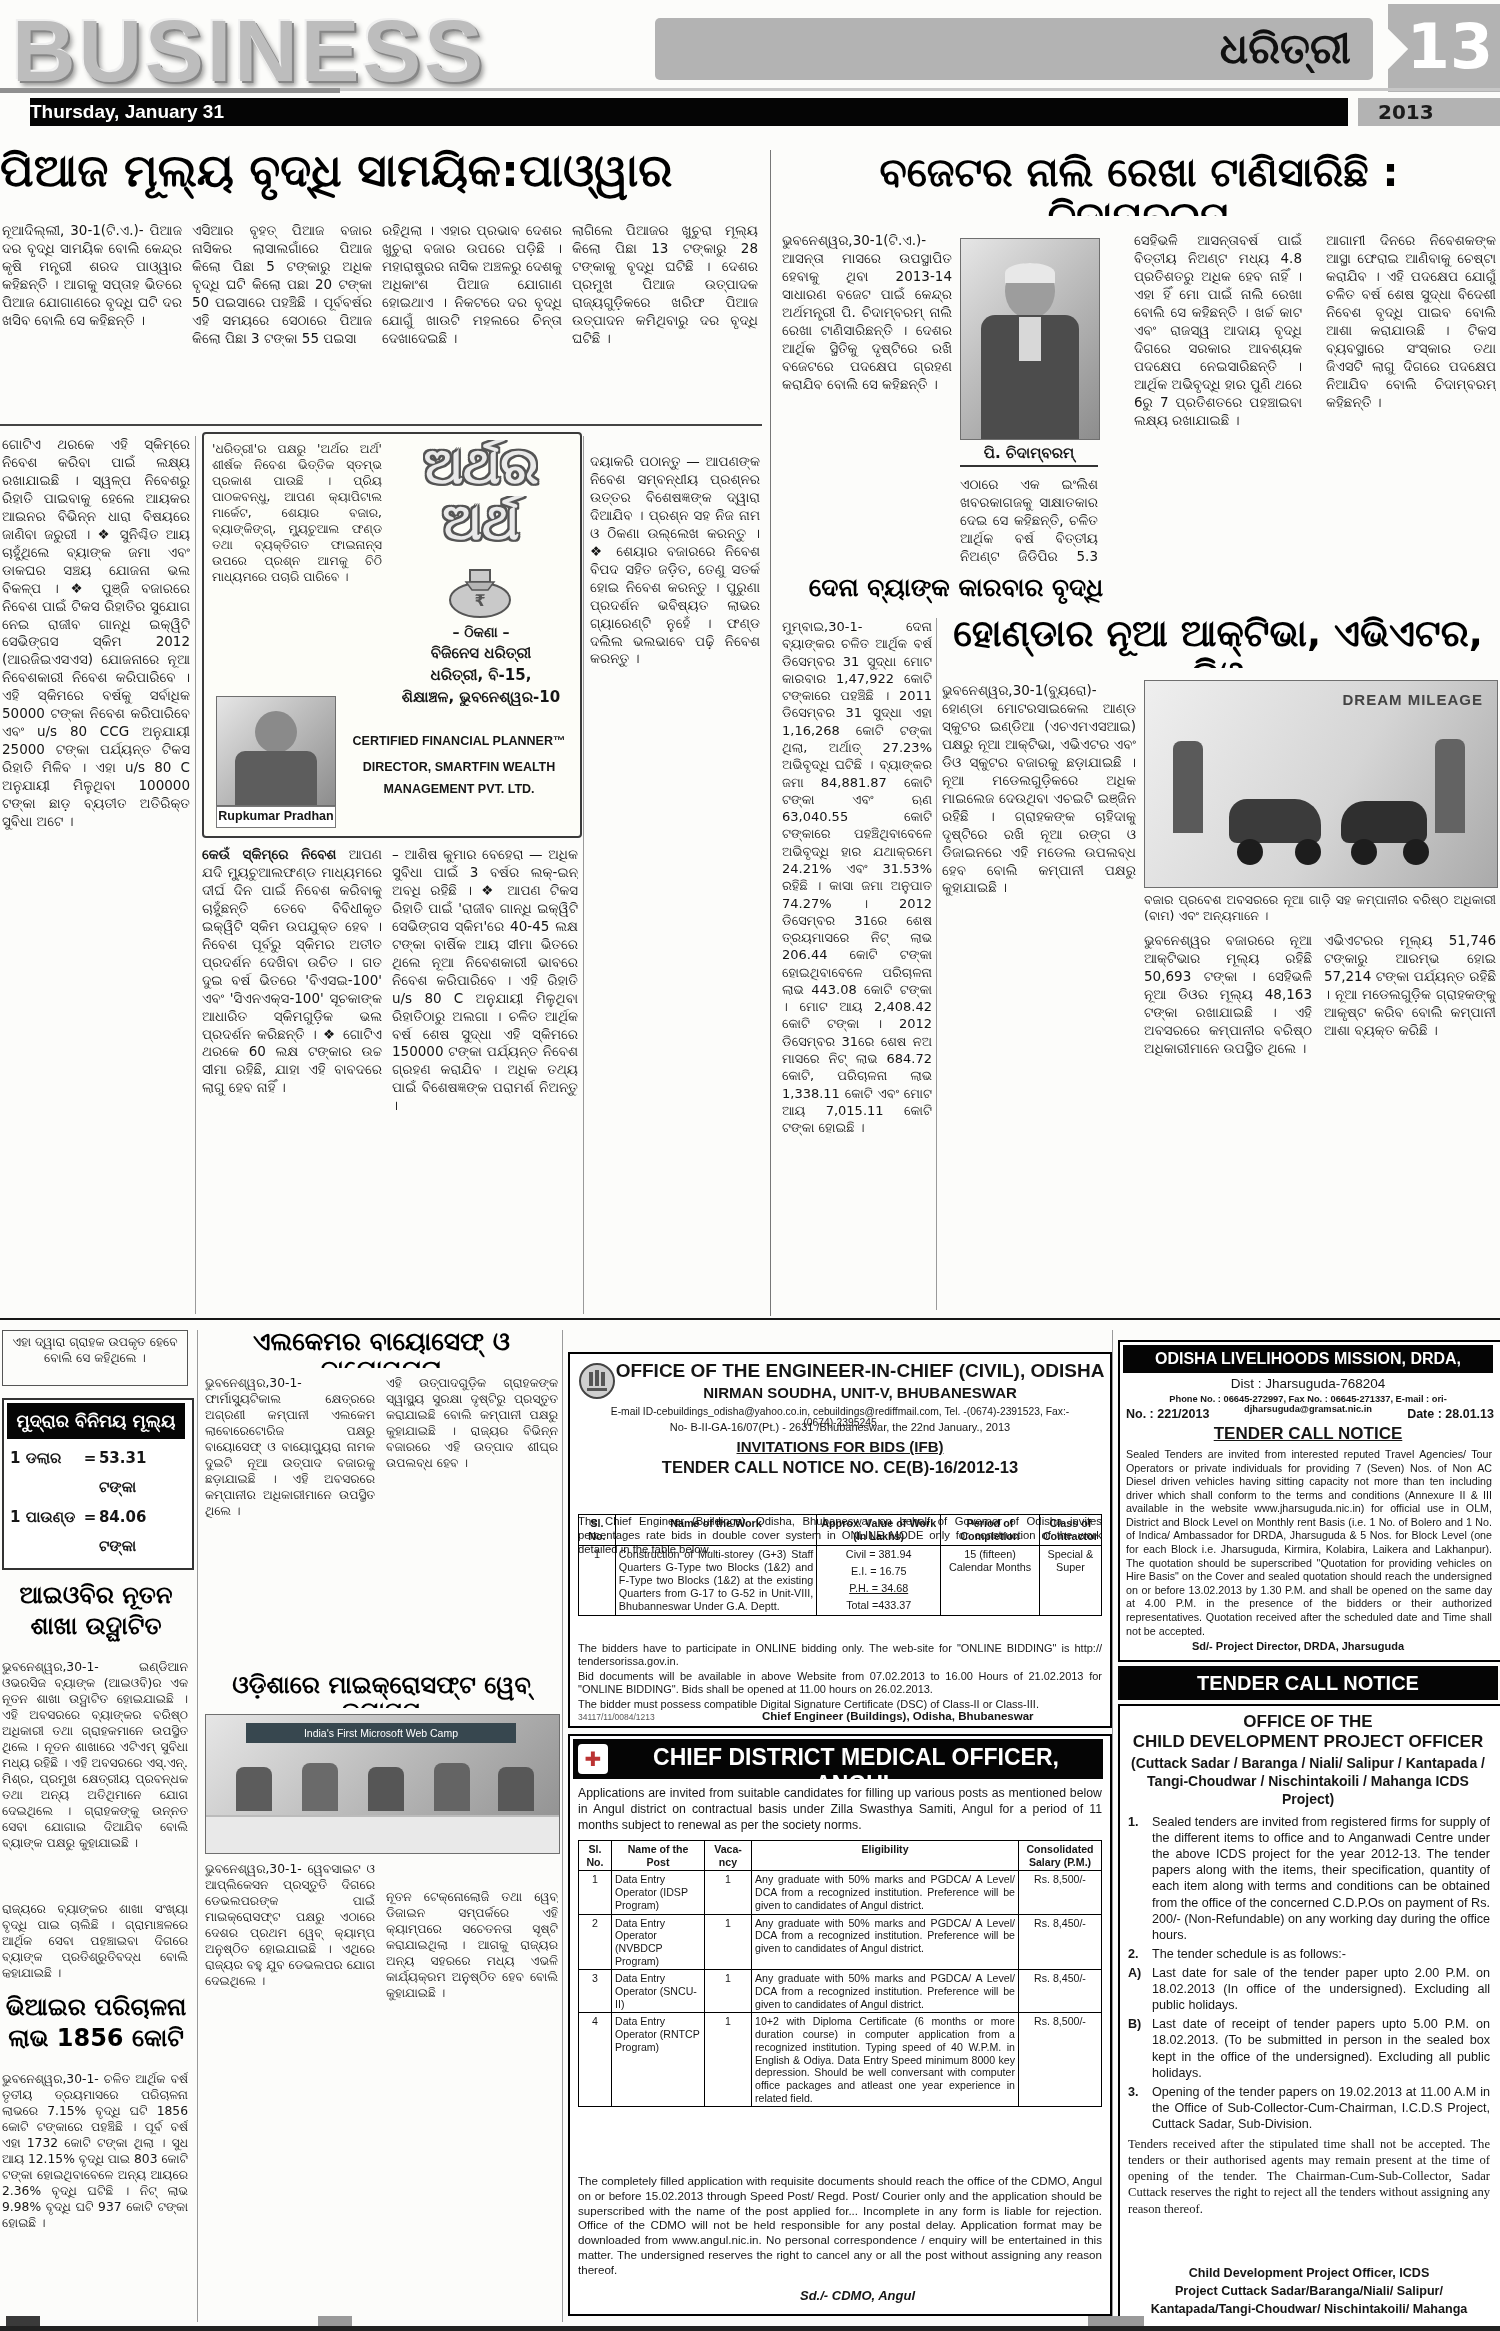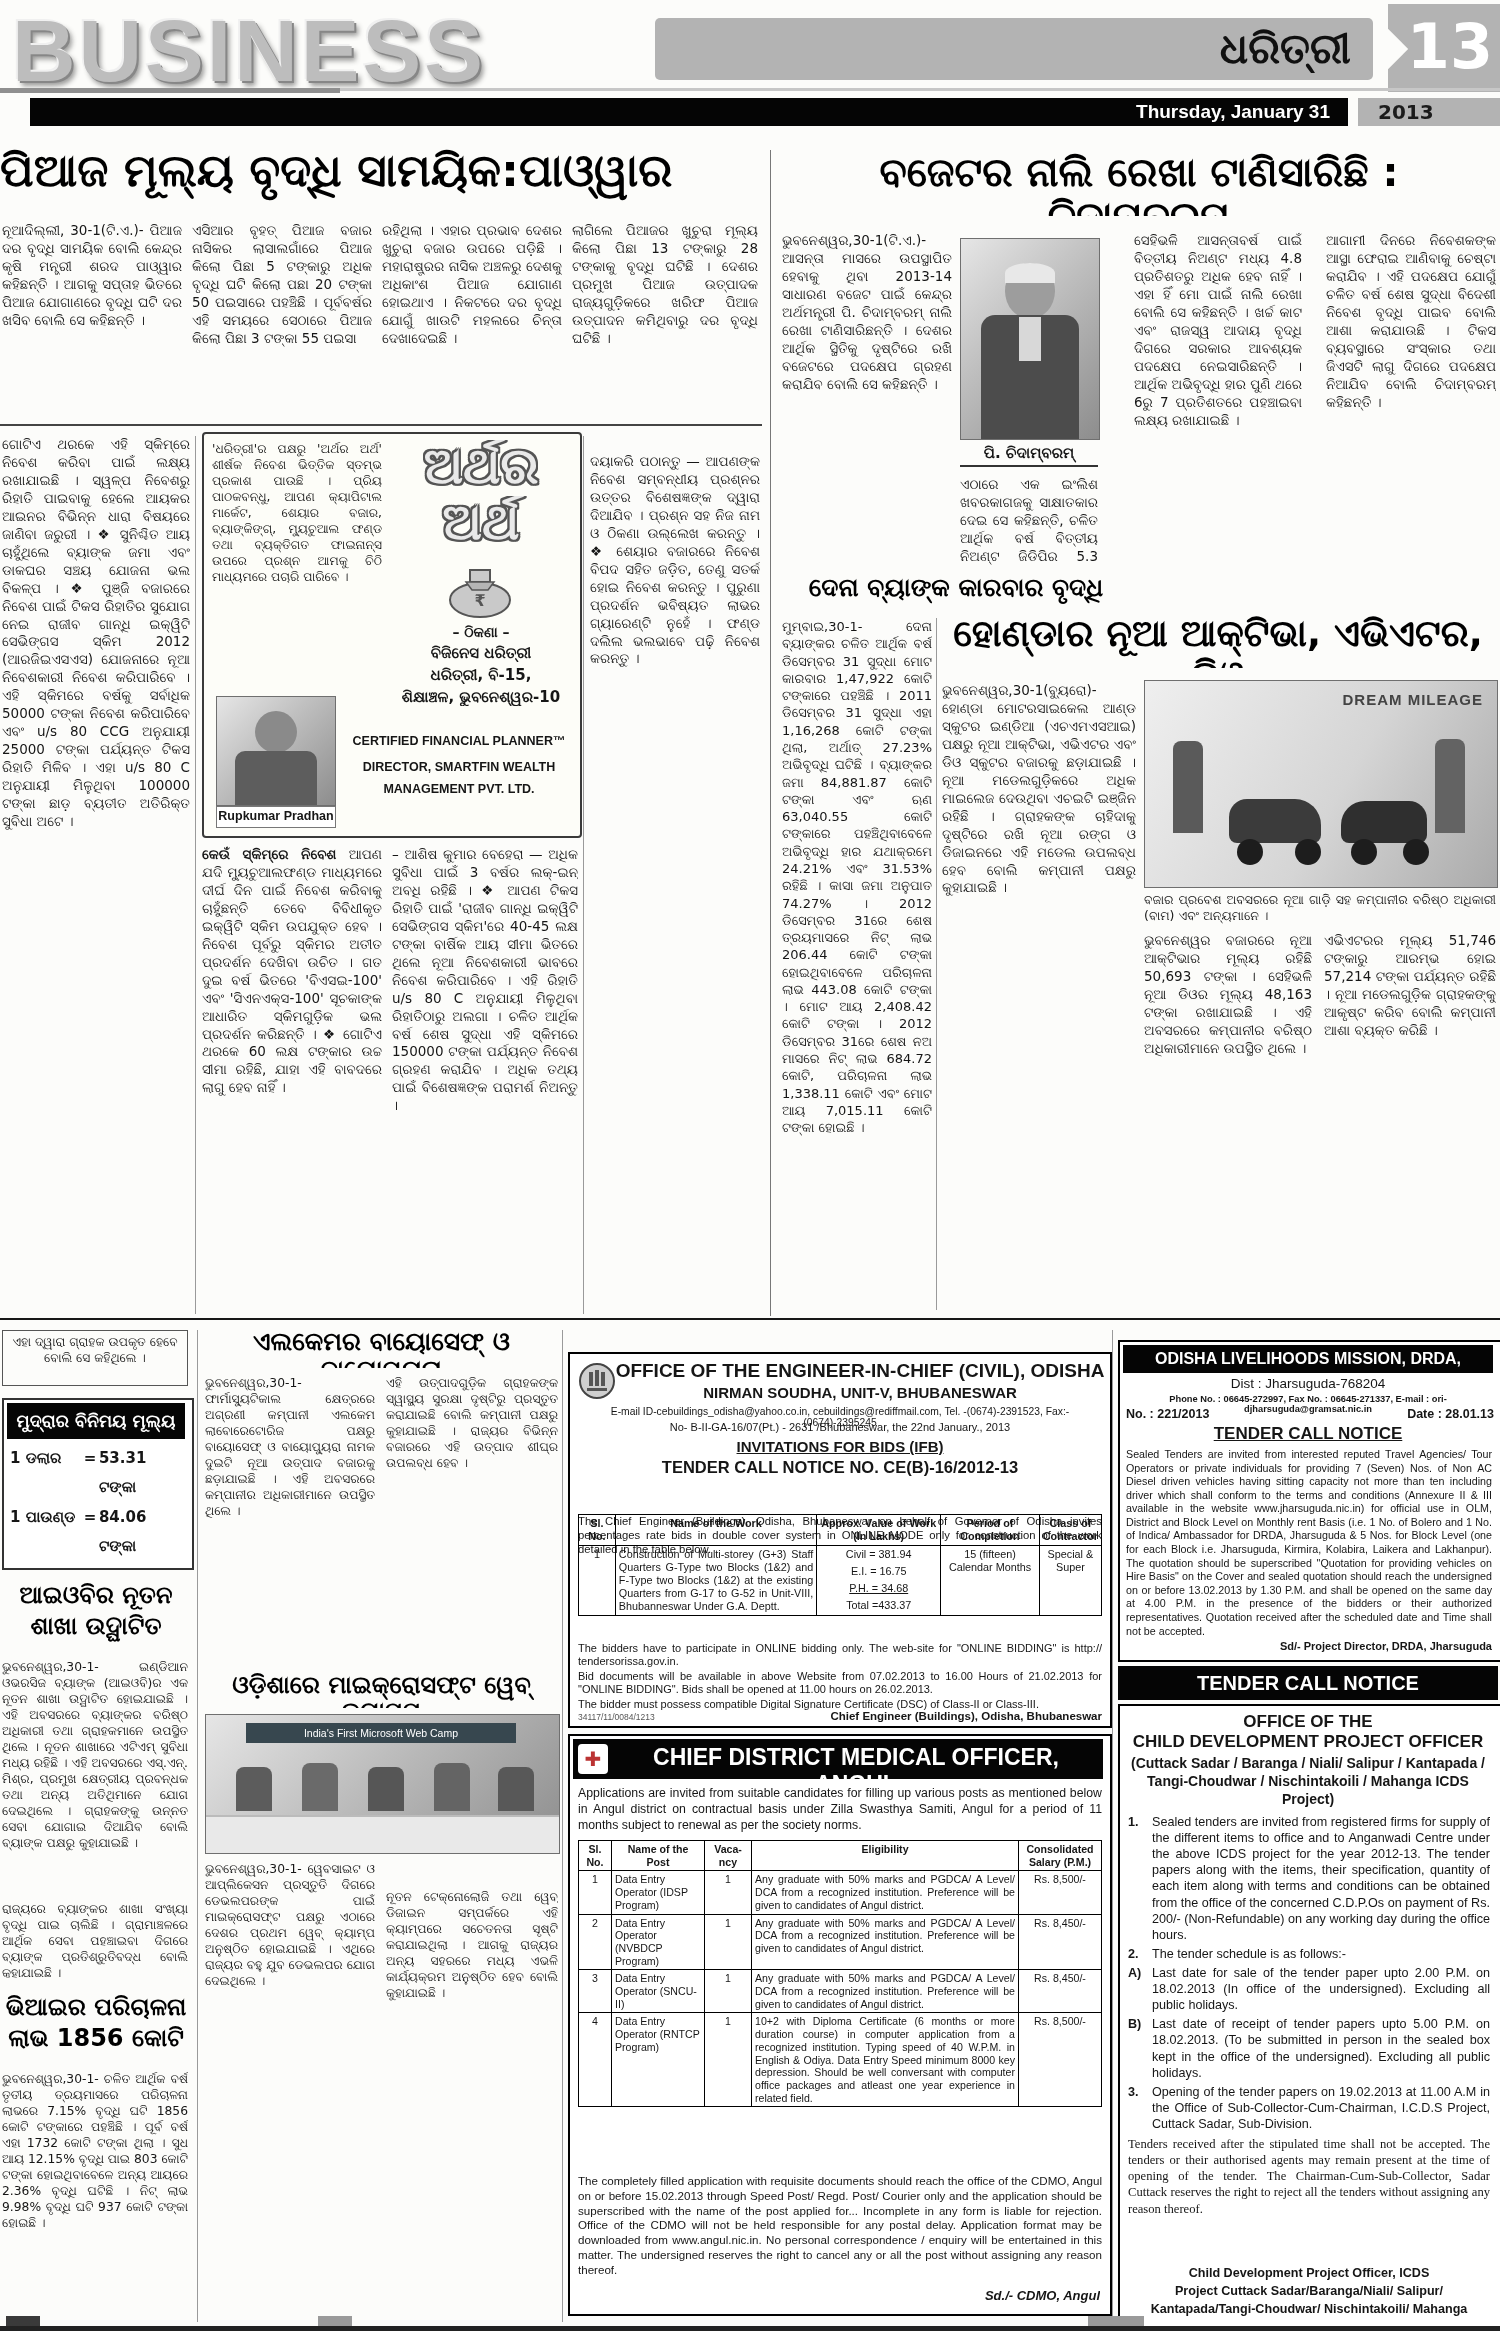--- a/index.html
+++ b/index.html
@@ -1,21 +1,21 @@
 <!DOCTYPE html>
 <html><head>
 <meta charset="utf-8">
 <style>
   html,body{margin:0;padding:0;background:#ddd;}
   .page{position:relative;width:1500px;height:2331px;margin:0 auto;background:#fcfcfa;
         font-family:"DejaVu Sans","Liberation Sans",sans-serif;color:#161616;overflow:hidden;}
   .b{position:absolute;overflow:hidden;}
   .j{text-align:justify;text-justify:inter-word;}
   .c{text-align:center;}
-  .r{text-align:right;}
+  .r{}
   .bold{font-weight:bold;}
   .od{font-size:13.5px;line-height:1.33;}
   .od-sm{font-size:12.3px;line-height:1.3;}
   .hl{font-weight:bold;color:#000;line-height:1.1;}
   .vline{width:1px;background:#9a9a9a;}
   .photo{background:linear-gradient(135deg,#e6e6e6 0%,#bdbdbd 45%,#8d8d8d 100%);border:1px solid #6f6f6f;}
   .cap{font-size:12.5px;line-height:1.25;}
   .notice{border:2px solid #000;background:#fff;}
   .bar{background:#050505;color:#fff;}
   .biz{font-size:88px;font-weight:bold;letter-spacing:3px;color:#bdbdbd;

